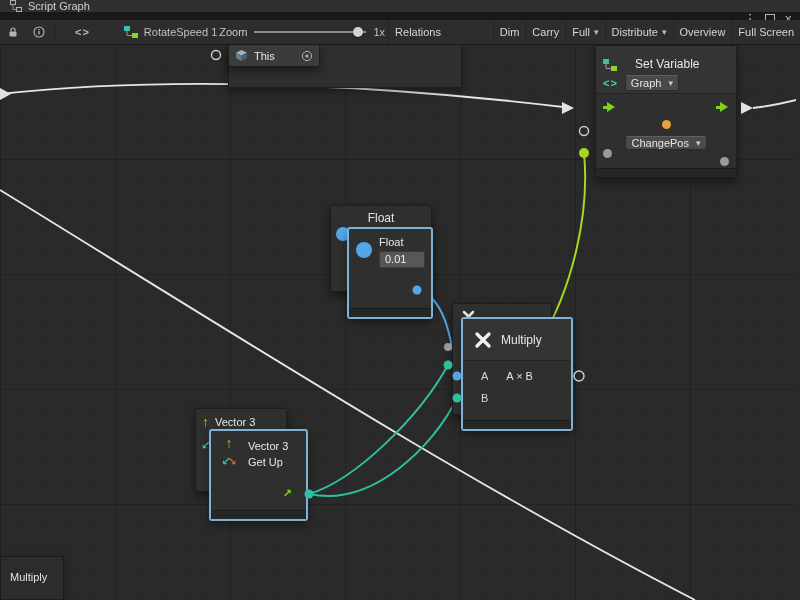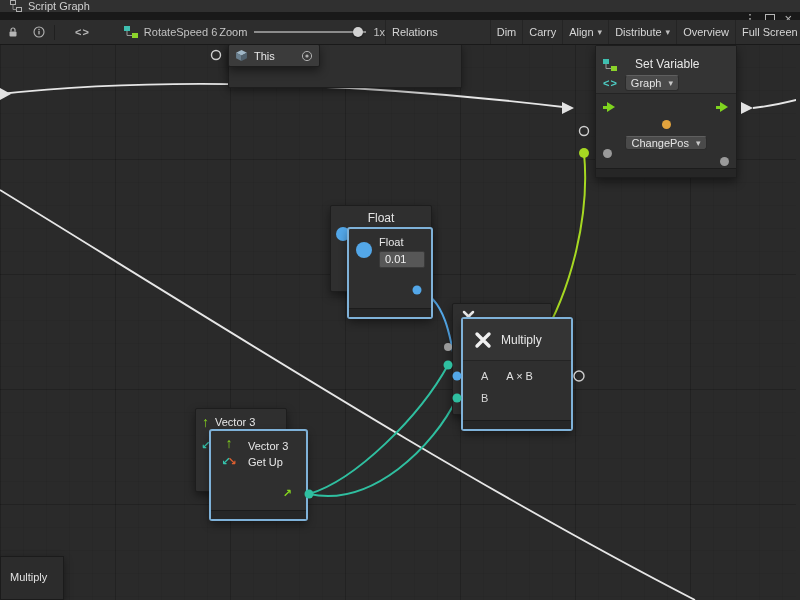--- a/index.html
+++ b/index.html
@@ -153,21 +153,21 @@
     </div>
     <div class="tool-sep"></div>
     <div class="tool-ibtn code-btn">&lt;&gt;</div>
 
     <div class="breadcrumb">
       <svg width="14" height="12" viewBox="0 0 14 12">
         <rect x="0" y="0" width="6" height="5" fill="#3fbfb0"></rect>
         <rect x="8" y="7" width="6" height="5" fill="#8bd32a"></rect>
         <path d="M3 5 V9.5 H8" fill="none" stroke="#9a9a9a"></path>
       </svg>
-      <span>RotateSpeed 6</span>
+      <span>RotateSpeed 1</span>
     </div>
 
     <div class="zoom-group">
       <span>Zoom</span>
       <div class="slider">
         <div class="slider-track"></div>
         <div class="slider-knob"></div>
       </div>
       <span class="zoom-val">1x</span>
     </div>
@@ -179,21 +179,21 @@
       <div class="tbtn active">
           <span>Values</span>
         </div>
       <div class="tbtn">
           <span>Dim</span>
         </div>
       <div class="tbtn">
           <span>Carry</span>
         </div>
       <div class="tbtn">
-          <span>Align</span>
+          <span>Full</span>
           <span class="caret">▾</span>
         </div>
       <div class="tbtn">
           <span>Distribute</span>
           <span class="caret">▾</span>
         </div>
       <div class="tbtn">
           <span>Overview</span>
         </div>
       <div class="tbtn">

